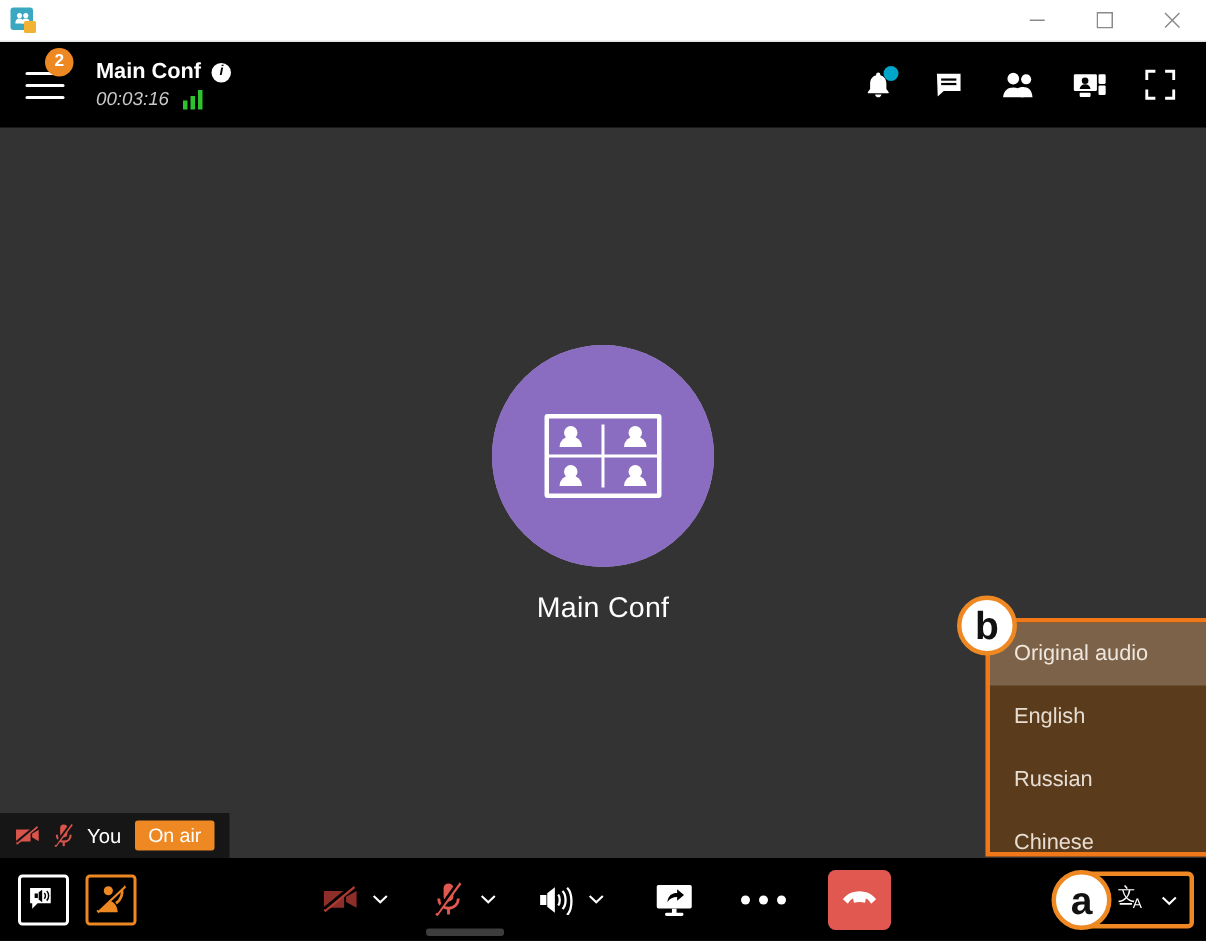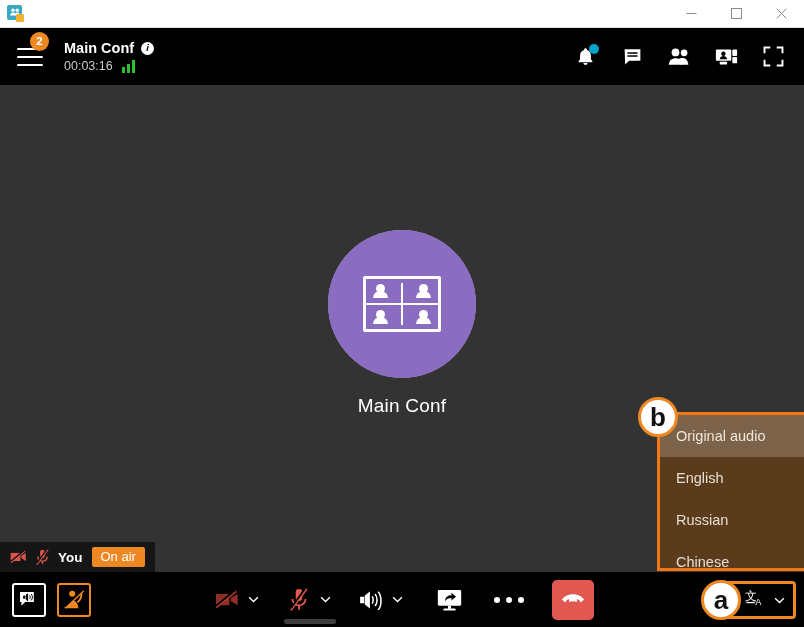--- a/index.html
+++ b/index.html
@@ -60,21 +60,21 @@
     display:flex; align-items:center; justify-content:center; padding:0 4px;
   }
   .conf-meta { margin-left:8px; display:flex; flex-direction:column; justify-content:center; gap:3px; }
   .conf-line1 { display:flex; align-items:center; gap:7px; }
   .conf-name { color:#ffffff; font-size:14.5px; font-weight:bold; }
   .info-icon {
     width:13px; height:13px; border-radius:50%; background:#ffffff;
     color:#000; font-size:9.5px; font-weight:bold; font-style:italic;
     display:flex; align-items:center; justify-content:center; line-height:1;
   }
-  .conf-line2 { display:flex; align-items:flex-end; gap:9px; }
+  .conf-line2 { display:flex; align-items:flex-end; gap:9px;font-style:italic; }
   .conf-timer { color:#c8c8c8; font-size:12.5px; }
   .signal { display:flex; align-items:flex-end; gap:2px; height:13px; }
   .signal b { display:block; width:3px; background:#2fc22f; }
   .signal b:nth-child(1){ height:6px; }
   .signal b:nth-child(2){ height:9px; }
   .signal b:nth-child(3){ height:13px; }
 
   .hdr-icons { margin-left:auto; display:flex; align-items:center; gap:17px; margin-right:16px; }
   .hdr-btn {
     width:30px; height:30px; display:flex; align-items:center; justify-content:center;
@@ -130,21 +130,21 @@
   .avatar-label {
     margin-top:17px; color:#ffffff; font-size:19px; letter-spacing:0.2px;
   }
 
   
   .selfbar {
     position:absolute; left:0; bottom:0; height:30px;
     background:#161616; display:flex; align-items:center; padding:0 10px 0 10px; gap:9px;
   }
   .selfbar svg { display:block; }
-  .self-name { color:#ffffff; font-size:13.5px; font-weight:bold; }
+  .self-name { color:#ffffff; font-size:13.5px; font-weight:normal; }
   .onair {
     background:#ee8822; color:#ffffff; font-size:13px;
     padding:3px 9px 4px; border-radius:2px; line-height:1;
   }
 
   
   .toolbar {
     position:absolute; left:0; bottom:0; width:804px; height:55px;
     background:#000; display:flex; align-items:center;
   }

